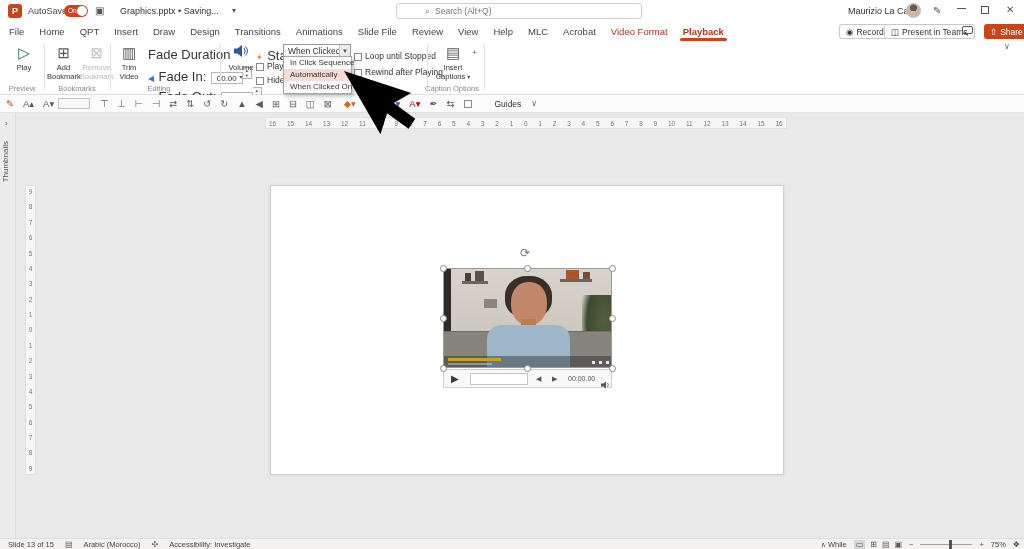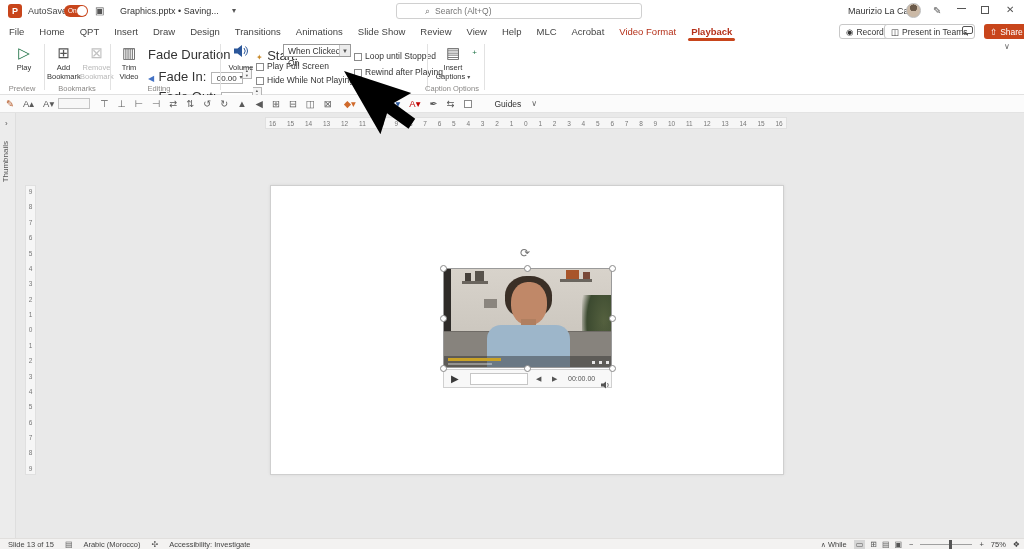--- a/index.html
+++ b/index.html
@@ -141,21 +141,21 @@
   <div class="tabrow">
     <div class="tabs">
         <span class="tab">File</span>
         <span class="tab">Home</span>
         <span class="tab">QPT</span>
         <span class="tab">Insert</span>
         <span class="tab">Draw</span>
         <span class="tab">Design</span>
         <span class="tab">Transitions</span>
         <span class="tab">Animations</span>
-        <span class="tab">Slide Show</span>
+        <span class="tab">Slide File</span>
         <span class="tab">Review</span>
         <span class="tab">View</span>
         <span class="tab">Help</span>
         <span class="tab">MLC</span>
         <span class="tab">Acrobat</span>
         <span class="tab accent">Video Format</span>
         <span class="tab accent active">Playback</span>
       </div>
     <div class="record-btn">
         <span>◉</span>
@@ -239,20 +239,25 @@
     <div class="bigbtn" style="left:431px;width:44px;">
       <span class="bicon" style="color:#555;position:relative;">▤<span style="position:absolute;right:-2px;bottom:0;font-size:8px;color:#1e7145;">+</span></span>
       <span>Insert</span><br>
       <span><span>Captions</span> <span style="font-size:6px;color:#555;">▾</span></span>
     </div>
     <div class="grouplabel" style="left:420px;width:64px;">Caption Options</div>
     <div class="rsep" style="left:484px;"></div>
   </div>
   <span class="ribbon-collapse">∨</span>
 
+  <div class="dropdown">
+    <div class="opt">In Click Sequence</div>
+    <div class="opt hl">Automatically</div>
+    <div class="opt">When Clicked On</div>
+  </div>
 
   <div class="qtoolbar">
     <div class="qicons">
         <span style="color: rgb(179, 83, 31);">✎</span>
         <span>A▴</span>
         <span>A▾</span>
       </div>
     <div class="fontsize-box"></div>
     <div class="qicons">
         <span>⊤</span>

